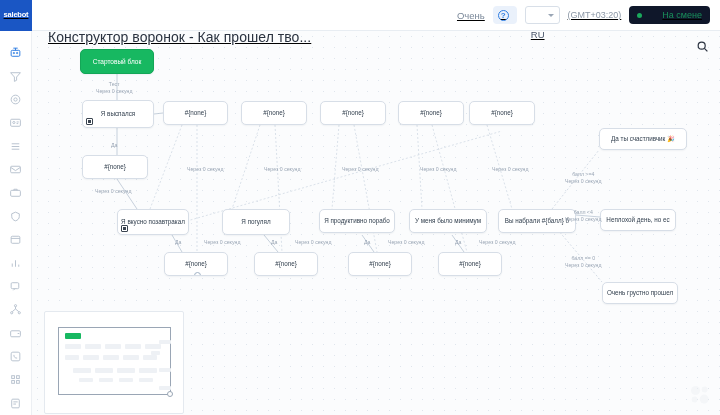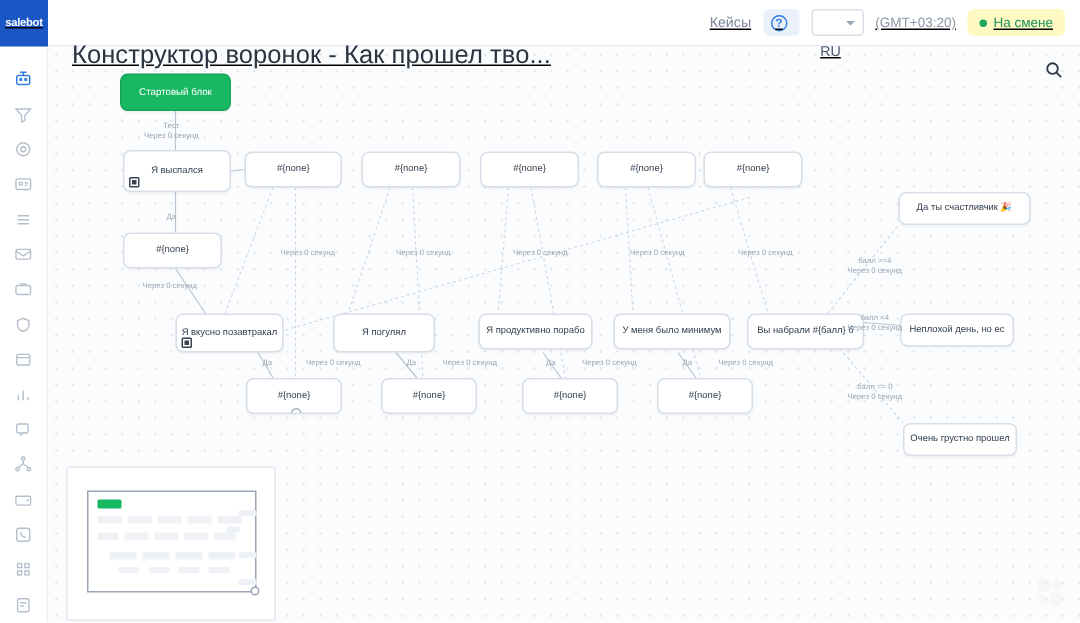--- a/index.html
+++ b/index.html
@@ -20,21 +20,21 @@
   }
   .logo-box {
     width: 32px; height: 31px; background: #1a56c4;
     display: flex; align-items: center; justify-content: center; flex: 0 0 32px;
   }
   .logo-text {
     color: #ffffff; font-size: 7.5px; font-weight: 700; letter-spacing: -0.2px;
     line-height: 1;
   }
   .doc-title {
-    margin-left: 16px; font-size: 17px; color: #2b3340; white-space: nowrap;
+    margin-left: 16px; font-size: 14px; color: #2b3340; white-space: nowrap;
     letter-spacing: 0.05px;
     margin-top: 44px;
   }
   .header-right {
     margin-left: auto; display: flex; align-items: center; gap: 8px;
     padding-right: 10px;
   }
   .cases-link { font-size: 9.5px; color: #7a8899; white-space: nowrap; }
   .instr-pill {
     display: flex; align-items: center; gap: 5px;
@@ -48,22 +48,22 @@
   .instr-text { font-size: 9px; color: #2f6fcf; white-space: nowrap; }
   .lang-select {
     display: flex; align-items: center; gap: 3px;
     border: 1px solid #d8dfe8; border-radius: 3px; height: 18px; padding: 0 5px;
   }
   .lang-text { font-size: 9.5px; color: #4a5costa; color: #49556a; margin-top: 38px; }
   .caret { width: 0; height: 0; border-left: 3px solid transparent;
            border-right: 3px solid transparent; border-top: 3.5px solid #9aa6b5; }
   .gmt-text { font-size: 9px; color: #8b97a6; white-space: nowrap; }
   .status-pill {
-    display: flex; align-items: center; gap: 4px;
-    background: #fef9c3; border-radius: 4px; height: 18px; padding: 0 8px;
+    display: flex; align-items: center; gap: 20px;
+    background: #0f172a; border-radius: 4px; height: 18px; padding: 0 8px;
   }
   .status-dot { width: 5px; height: 5px; border-radius: 50%; background: #1aa85c; }
   .status-text { font-size: 9px; color: #18905a; white-space: nowrap; }
 
   
   .sidebar {
     position: absolute; top: 31px; left: 0; width: 32px; height: 384px;
     background: #ffffff; border-right: 1px solid #eceff3;
     display: flex; flex-direction: column; align-items: center;
     padding-top: 10px; gap: 0; z-index: 30;
@@ -148,21 +148,21 @@
 
 <div id="app">
 
   <div class="header">
     <div class="logo-box">
       <span class="logo-text">salebot</span>
     </div>
     <div class="doc-title">Конструктор воронок - Как прошел тво...</div>
 
     <div class="header-right">
-      <div class="cases-link">Кейсы</div>
+      <div class="cases-link">Очень</div>
 
       <div class="instr-pill">
         <div class="q-icon">?</div>
       </div>
 
       <div class="lang-select">
         <span class="lang-text">RU</span>
         <span class="caret"></span>
       </div>
 

